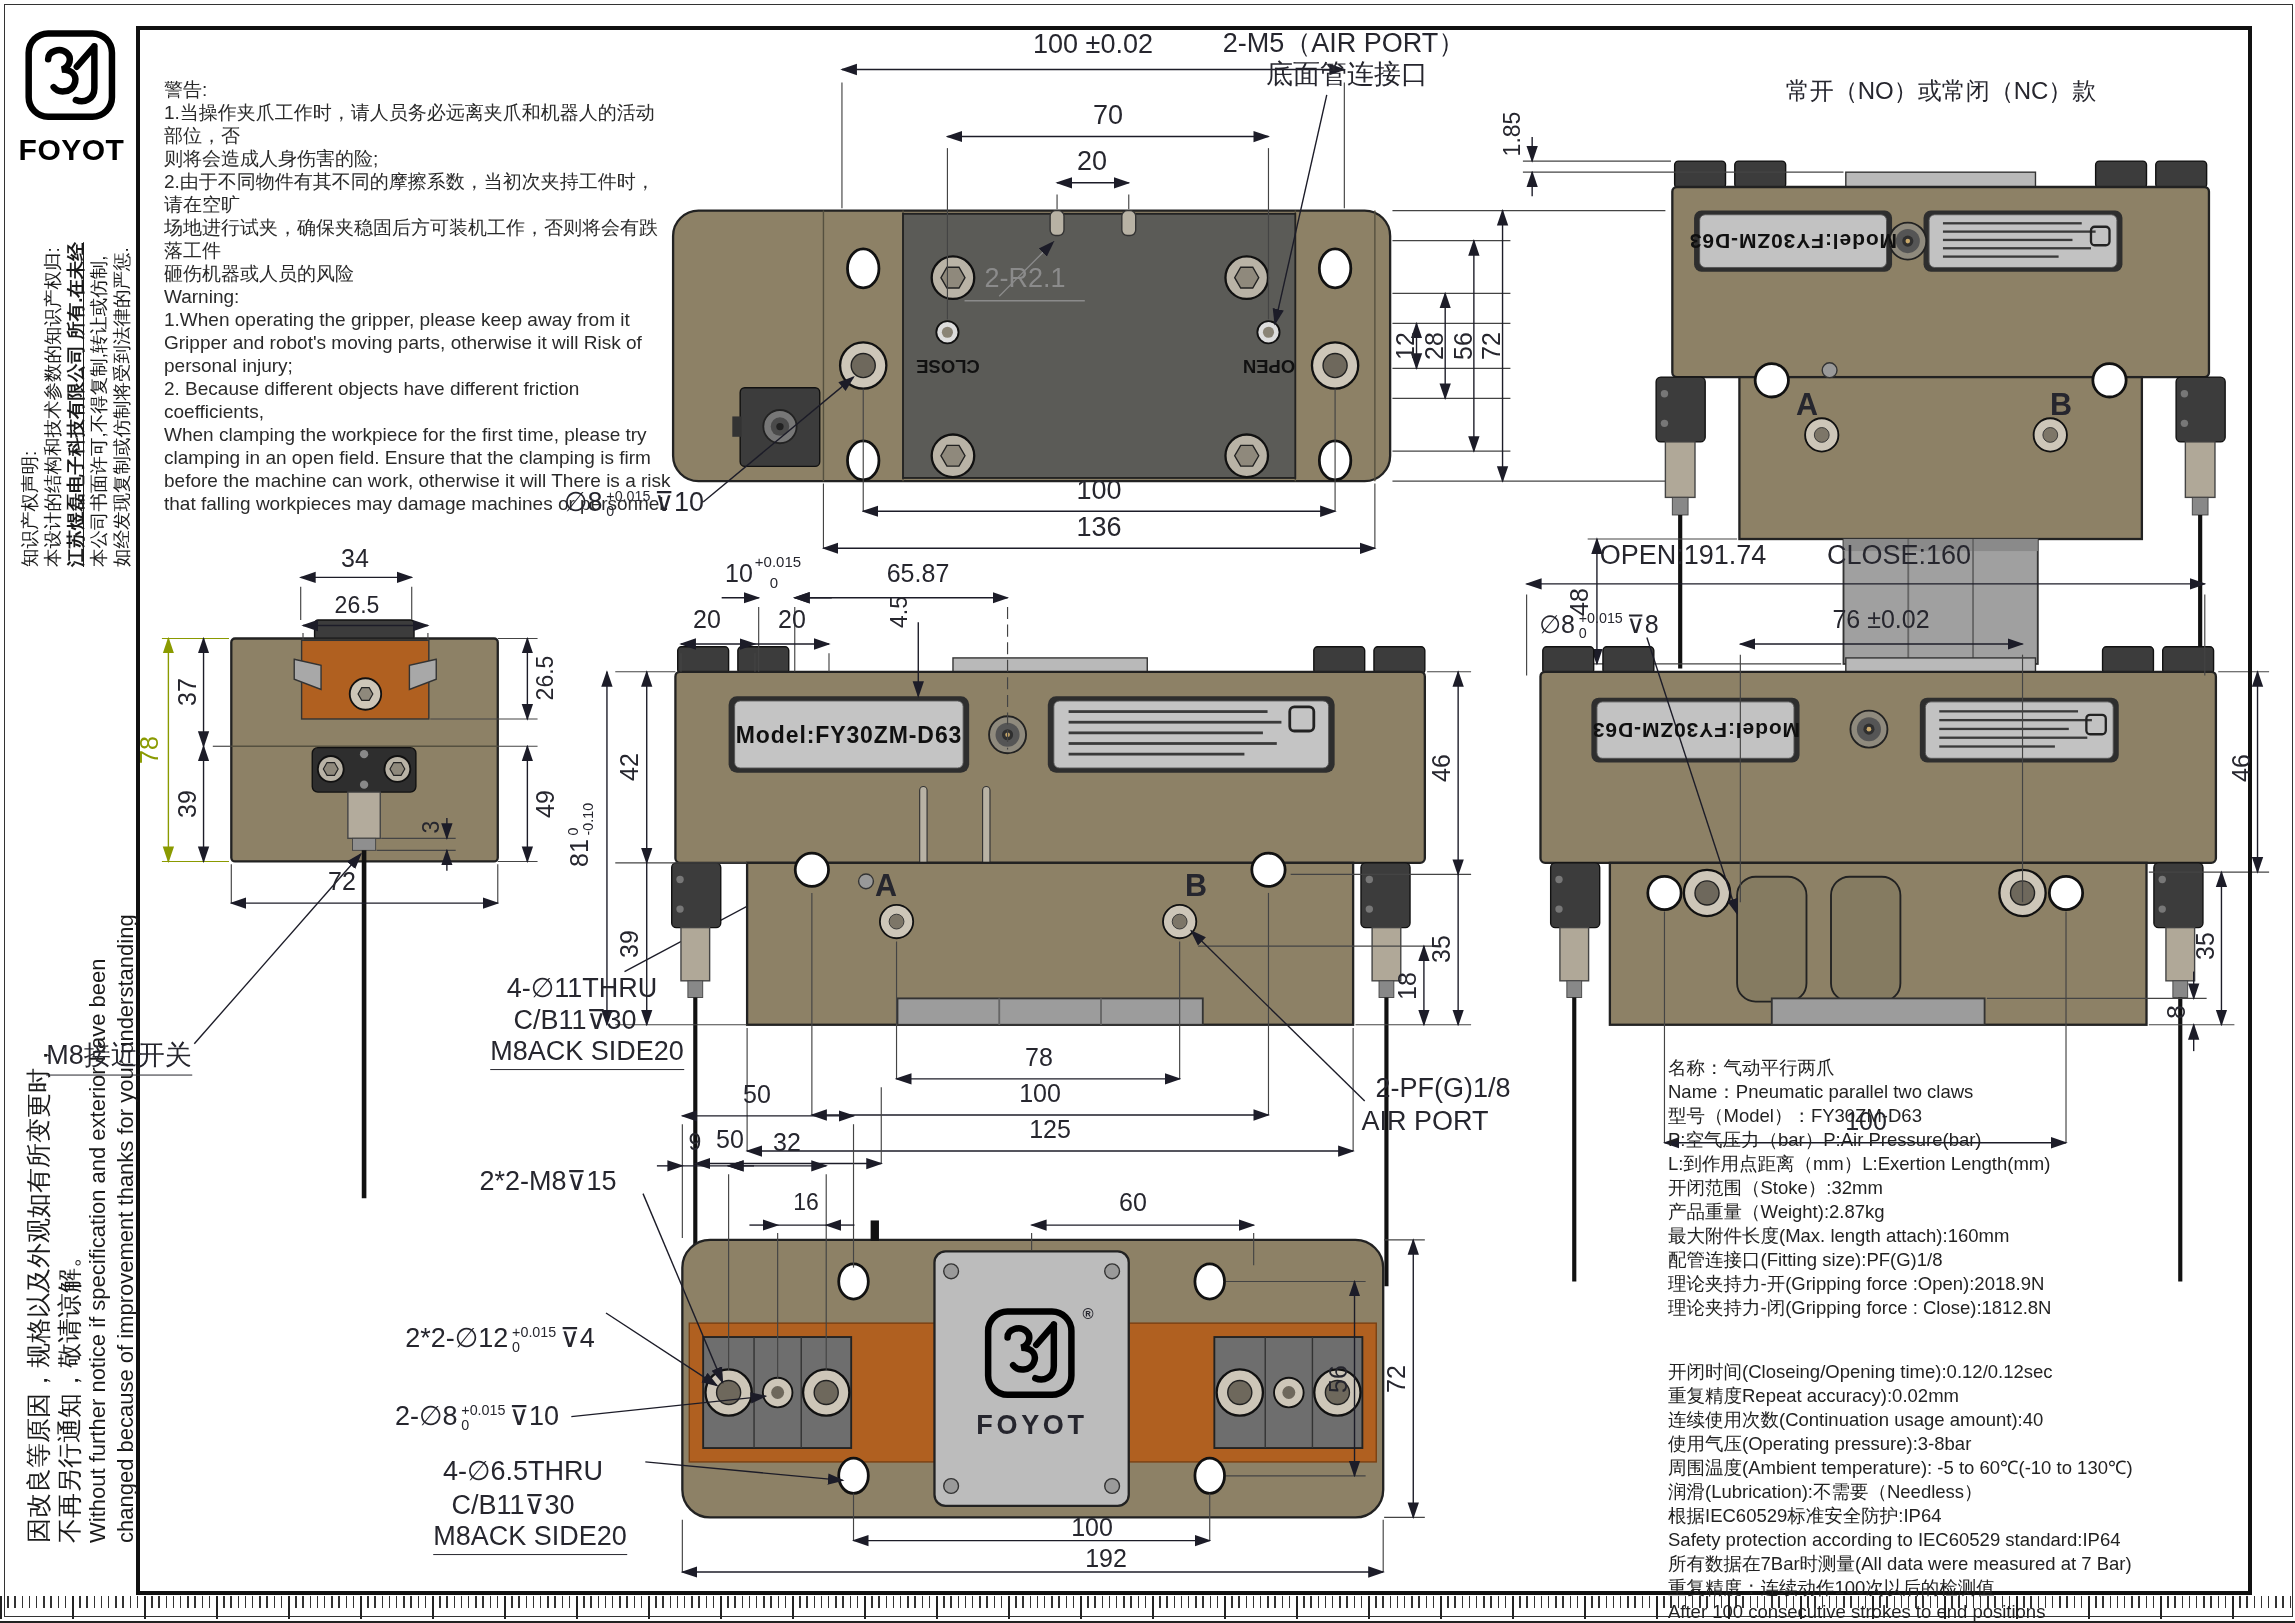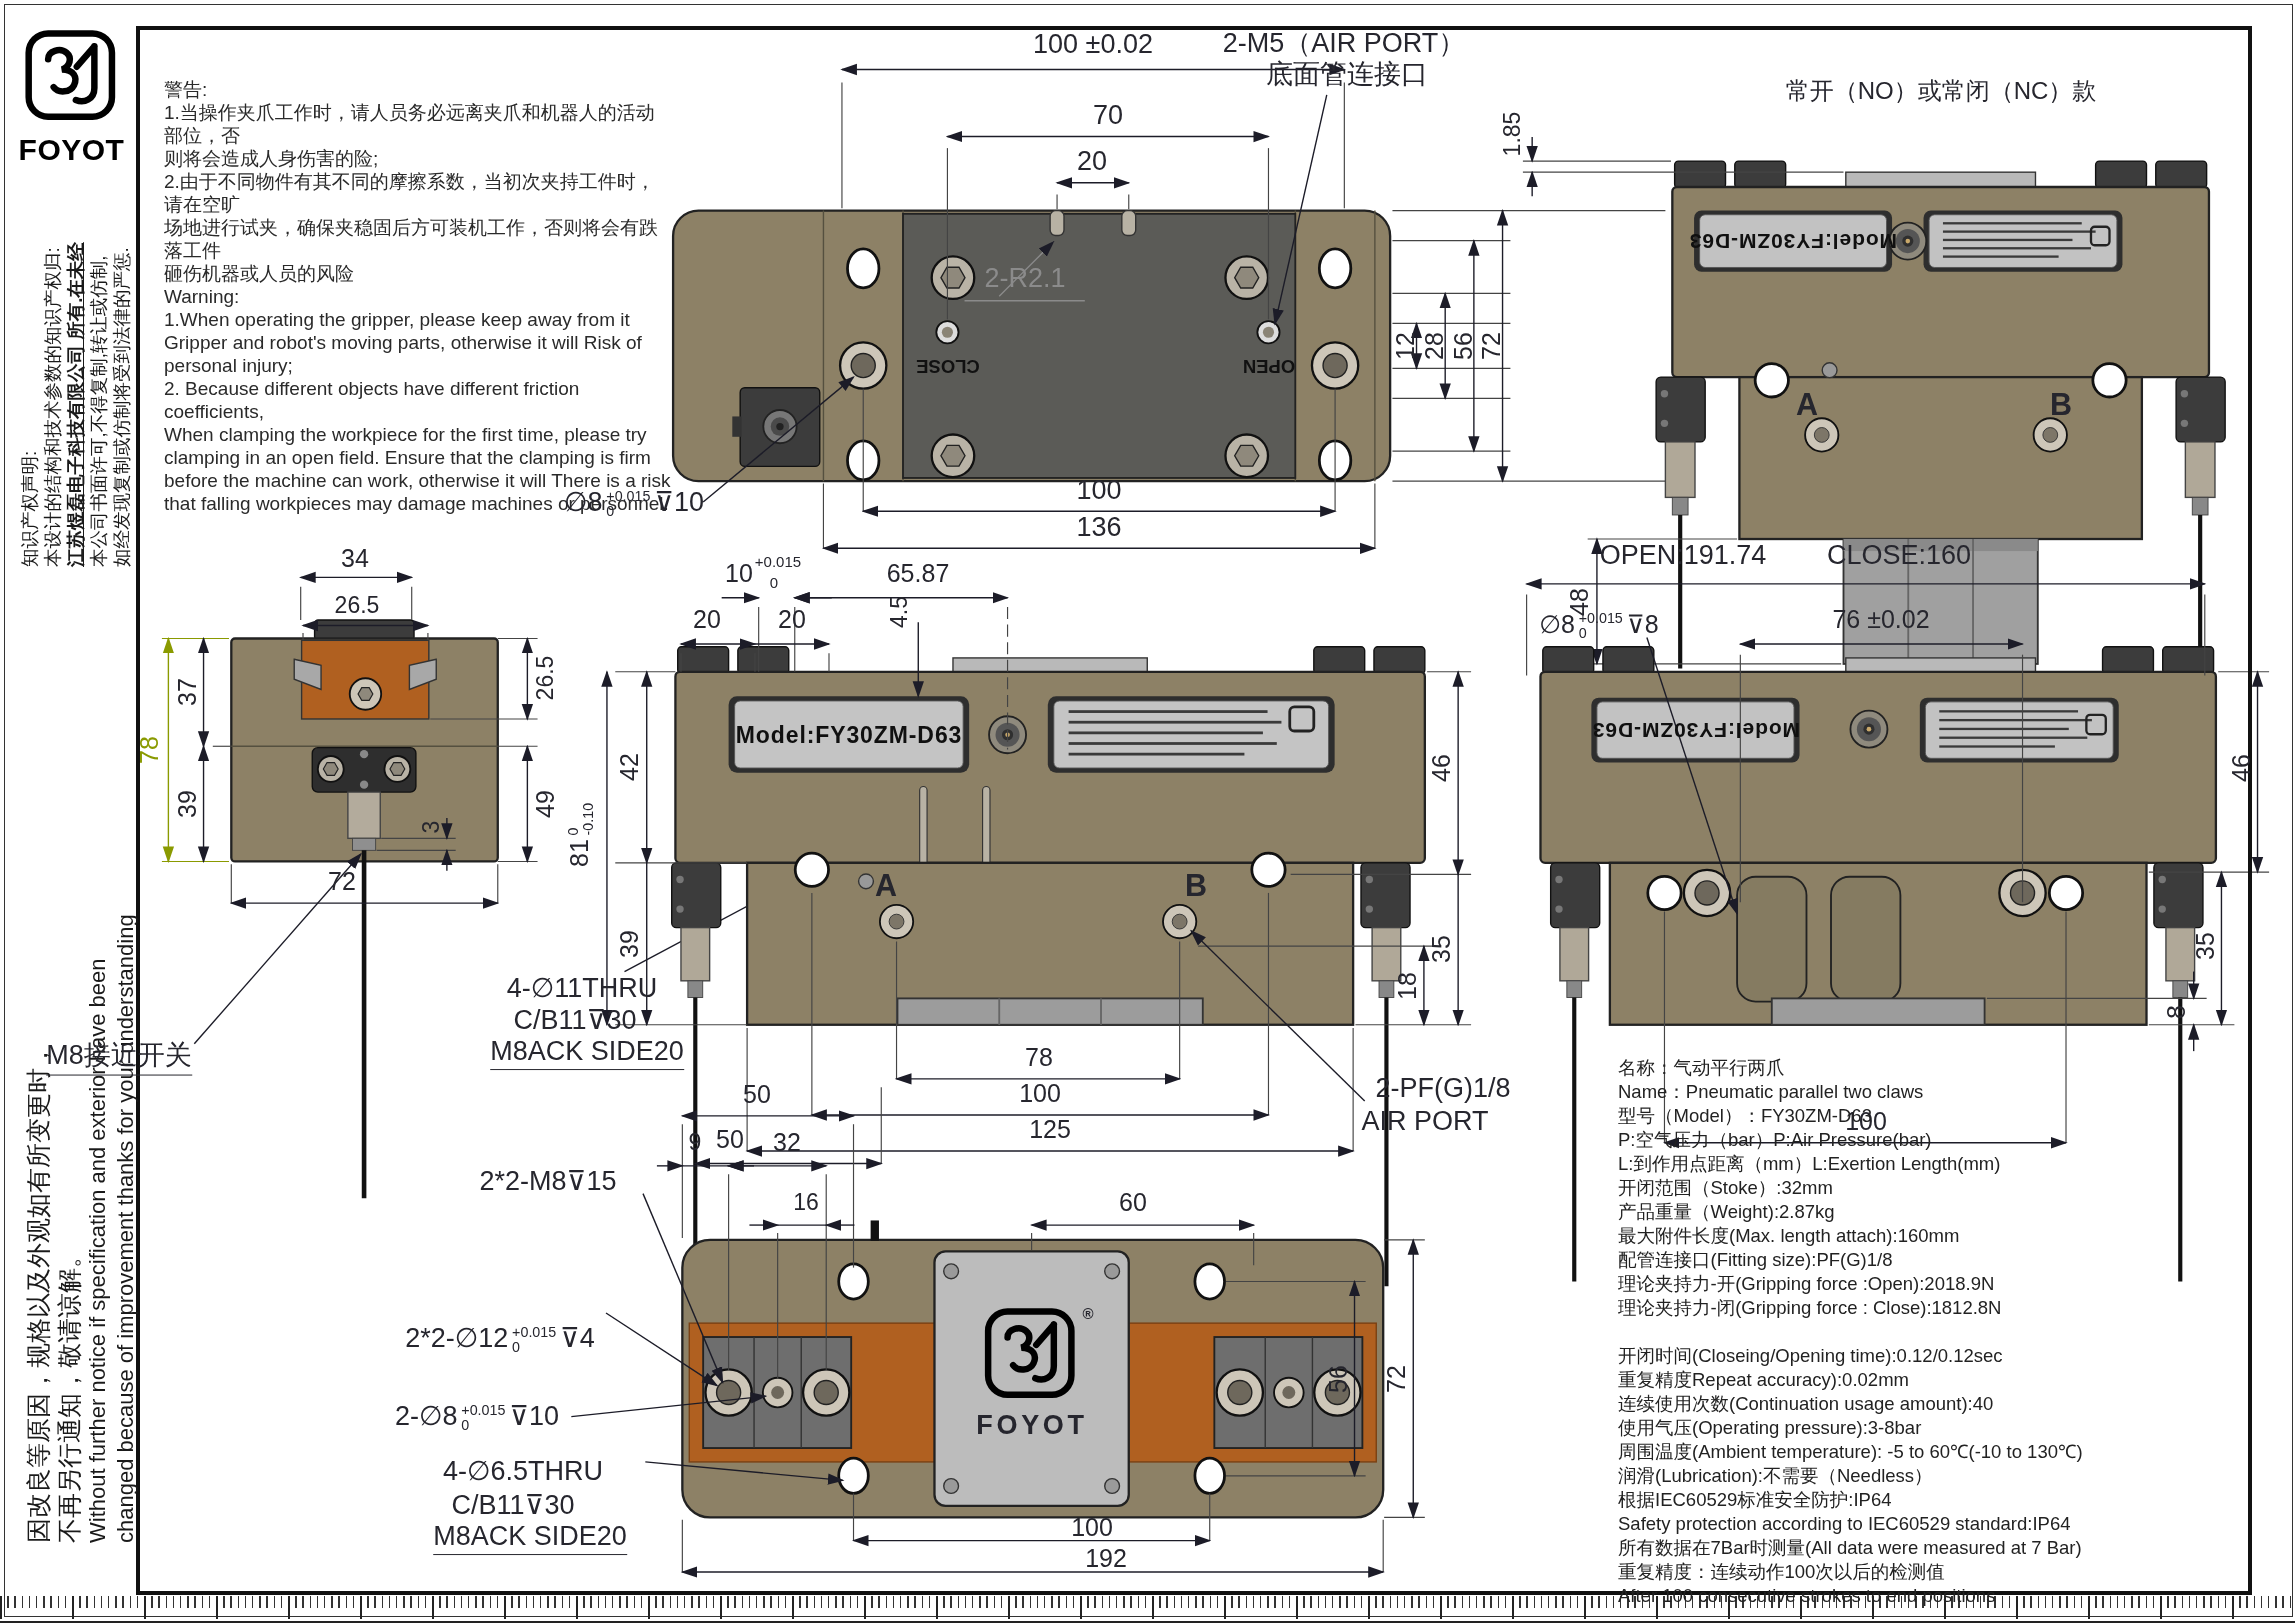--- a/index.html
+++ b/index.html
@@ -28,23 +28,23 @@
   .rot{position:absolute;transform-origin:left top;transform:rotate(-90deg);z-index:5;color:#1a1a1a;}
   .rot .ln{white-space:nowrap;}
   .ip .ln{font-size:18.5px;line-height:23px;}
   .ip .ln.co{font-weight:bold;text-decoration:underline;}
   .nt .zh{font-size:25px;line-height:30.5px;}
   .nt .en{font-size:22px;line-height:28px;}
   .warn{position:absolute;left:164px;top:78px;width:509px;font-size:19px;line-height:23px;color:#2a2a2a;white-space:pre-line;z-index:5;}
   
   .brand{position:absolute;left:18.5px;top:133px;width:106px;text-align:center;font-weight:bold;font-size:30px;letter-spacing:0.5px;color:#000;z-index:5;}
   
-  .specs{position:absolute;left:1618px;top:1056px;width:562px;z-index:5;color:#222;}
+  .specs{position:absolute;left:1668px;top:1056px;width:562px;z-index:5;color:#222;}
   .specs .sl{font-size:18.5px;line-height:24px;white-space:nowrap;}
-  .specs .gap{margin-top:24px;}
+  .specs .gap{margin-top:40px;}
 </style>
 </head>
 <body>
 
 <div class="outerborder"></div>
 <div class="frame"></div>
 <div class="ruler"></div>
 
 <svg id="linework" width="2295" height="1623" viewBox="0 0 4961 3508">
 <defs>

